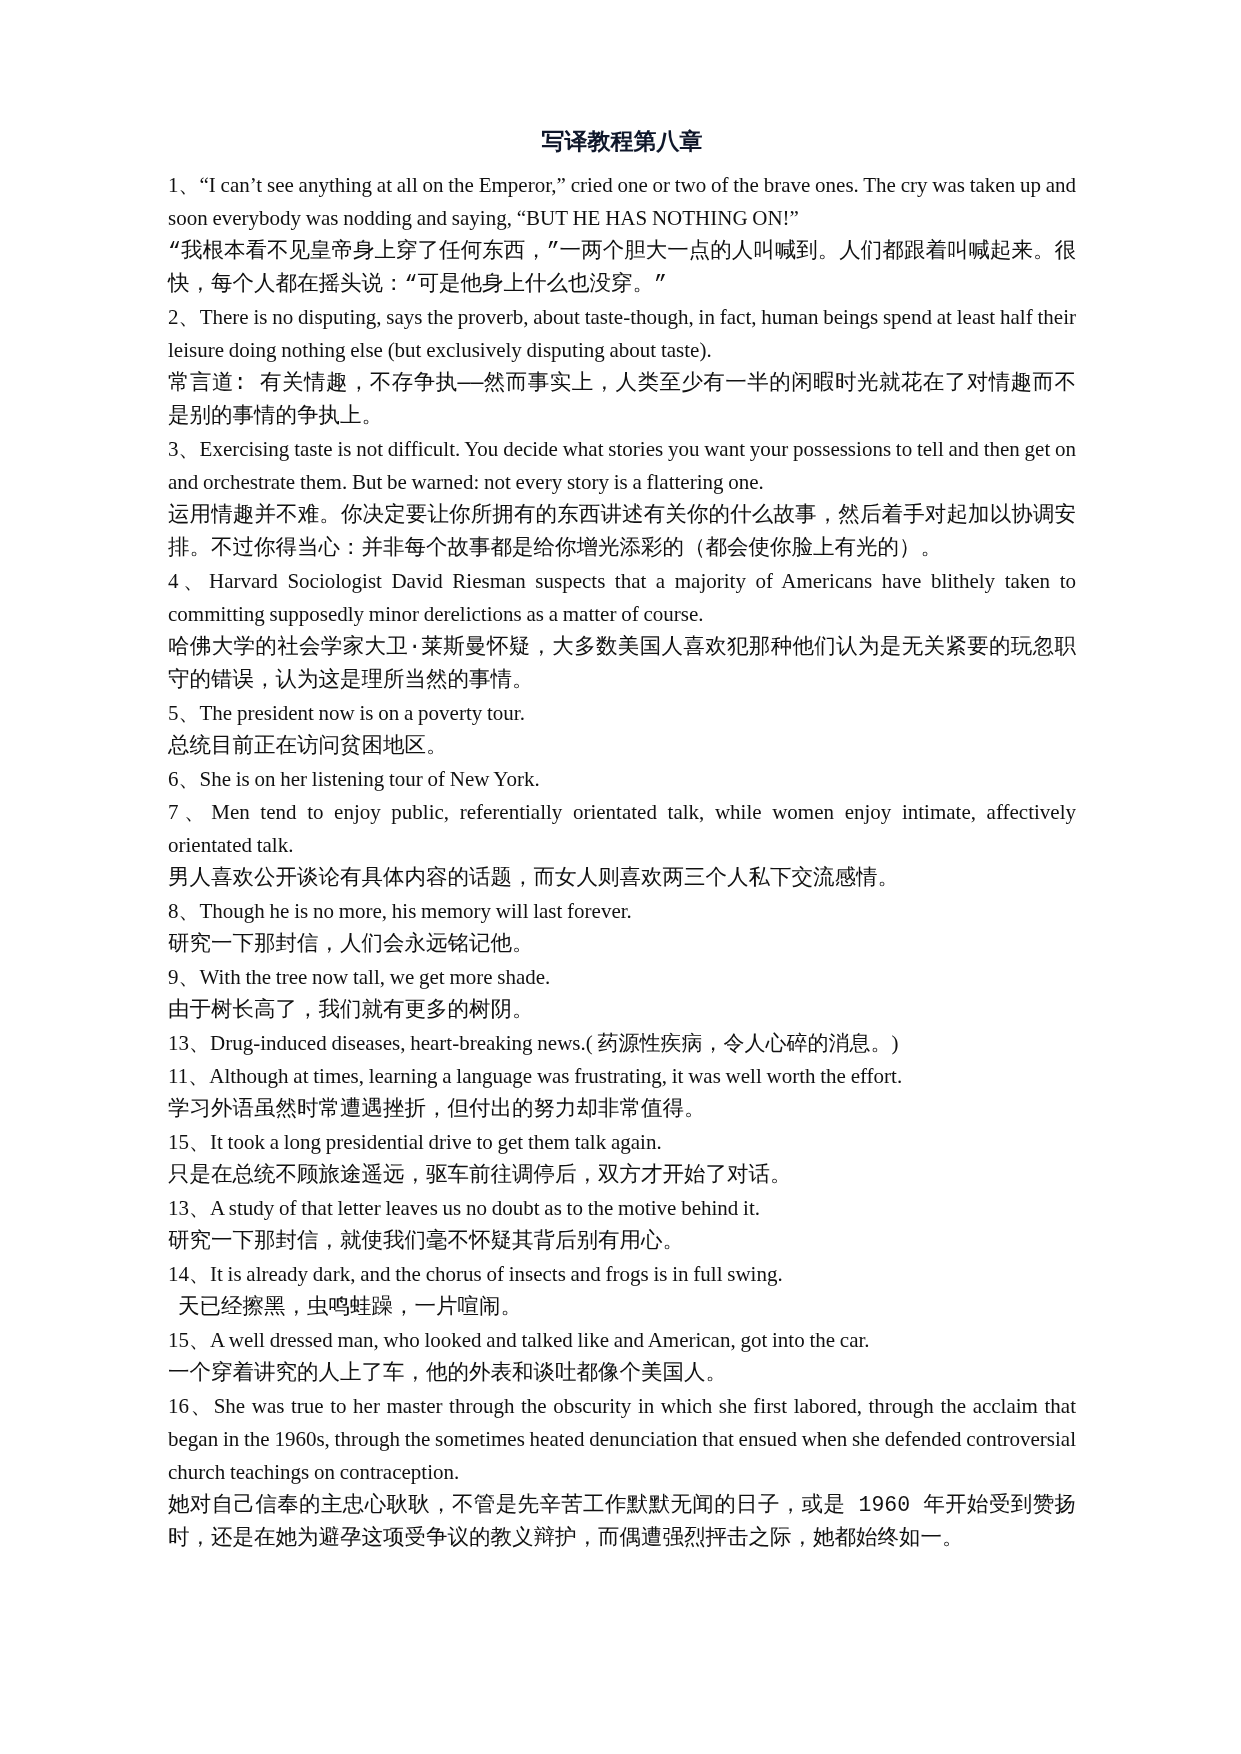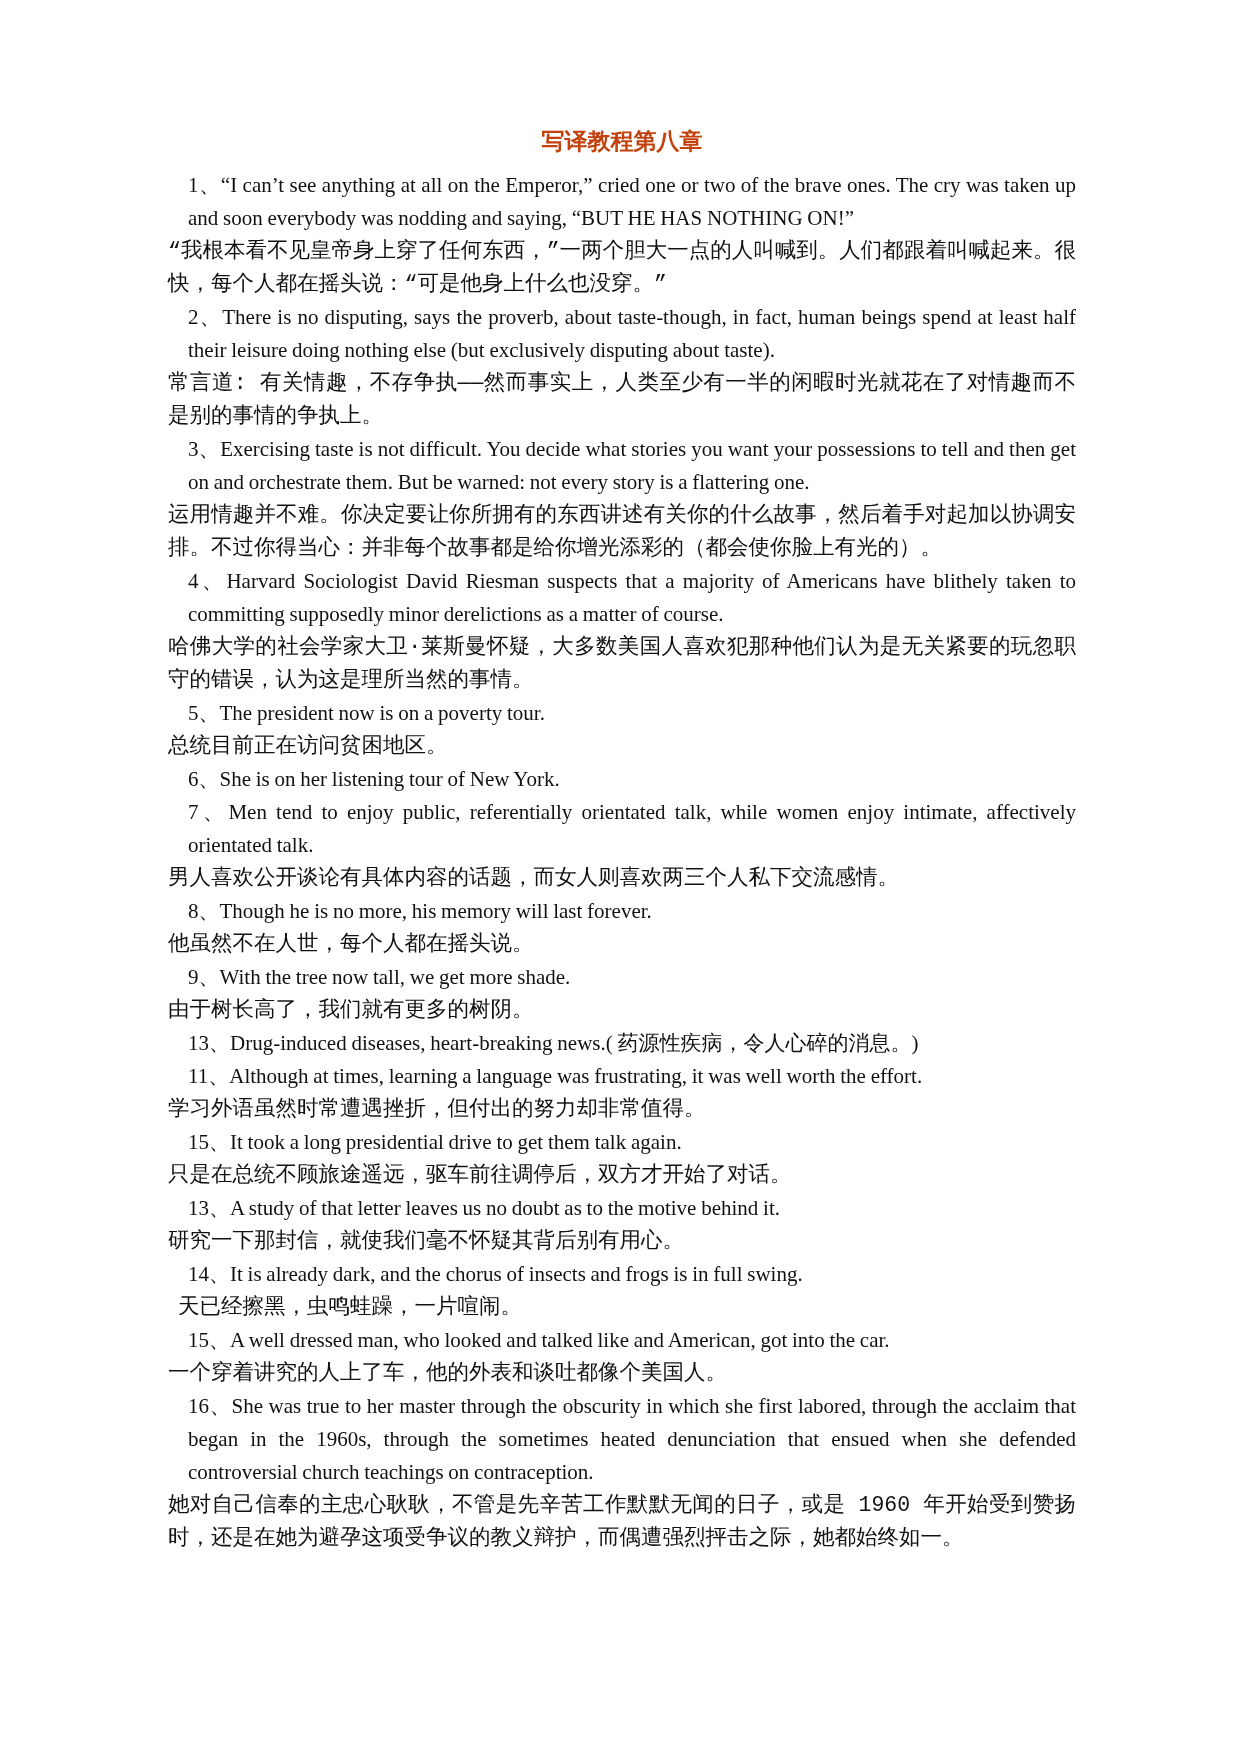--- a/index.html
+++ b/index.html
@@ -17,33 +17,32 @@
     padding: 126px 165px 0 168px;
     overflow: hidden;
   }
   .title {
     margin: 0 0 11px 0;
     text-align: center;
     font-family: "Liberation Serif", "DejaVu Serif", serif;
     font-weight: bold;
     font-size: 23px;
     line-height: 32px;
-    color: #c2410c;
+    color: #0f172a;
   }
   p.line {
     margin: 0;
     text-align: justify;
     line-height: 33px;
     color: #111111;
   }
   p.en {
     font-family: "Liberation Serif", "DejaVu Serif", serif;
     font-size: 21px;
     word-spacing: -0.5px;
-    margin-left: 20px;
   }
   p.zh {
     font-family: Liberation Mono, monospace;
     font-size: 21.5px;
   }
   p.indent {
     text-indent: 10px;
   }
 </style>
 </head>
@@ -59,21 +58,21 @@
       <p class="line en">3、Exercising taste is not difficult. You decide what stories you want your possessions to tell and then get on and orchestrate them. But be warned: not every story is a flattering one.</p>
       <p class="line zh">运用情趣并不难。你决定要让你所拥有的东西讲述有关你的什么故事，然后着手对起加以协调安排。不过你得当心：并非每个故事都是给你增光添彩的（都会使你脸上有光的）。</p>
       <p class="line en">4、Harvard Sociologist David Riesman suspects that a majority of Americans have blithely taken to committing supposedly minor derelictions as a matter of course.</p>
       <p class="line zh">哈佛大学的社会学家大卫·莱斯曼怀疑，大多数美国人喜欢犯那种他们认为是无关紧要的玩忽职守的错误，认为这是理所当然的事情。</p>
       <p class="line en">5、The president now is on a poverty tour.</p>
       <p class="line zh">总统目前正在访问贫困地区。</p>
       <p class="line en">6、She is on her listening tour of New York.</p>
       <p class="line en">7、Men tend to enjoy public, referentially orientated talk, while women enjoy intimate, affectively orientated talk.</p>
       <p class="line zh">男人喜欢公开谈论有具体内容的话题，而女人则喜欢两三个人私下交流感情。</p>
       <p class="line en">8、Though he is no more, his memory will last forever.</p>
-      <p class="line zh">他虽然不在人世，每个人都在摇头说。</p>
+      <p class="line zh">研究一下那封信，人们会永远铭记他。</p>
       <p class="line en">9、With the tree now tall, we get more shade.</p>
       <p class="line zh">由于树长高了，我们就有更多的树阴。</p>
       <p class="line en">13、Drug-induced diseases, heart-breaking news.( 药源性疾病，令人心碎的消息。)</p>
       <p class="line en">11、Although at times, learning a language was frustrating, it was well worth the effort.</p>
       <p class="line zh">学习外语虽然时常遭遇挫折，但付出的努力却非常值得。</p>
       <p class="line en">15、It took a long presidential drive to get them talk again.</p>
       <p class="line zh">只是在总统不顾旅途遥远，驱车前往调停后，双方才开始了对话。</p>
       <p class="line en">13、A study of that letter leaves us no doubt as to the motive behind it.</p>
       <p class="line zh">研究一下那封信，就使我们毫不怀疑其背后别有用心。</p>
       <p class="line en">14、It is already dark, and the chorus of insects and frogs is in full swing.</p>

